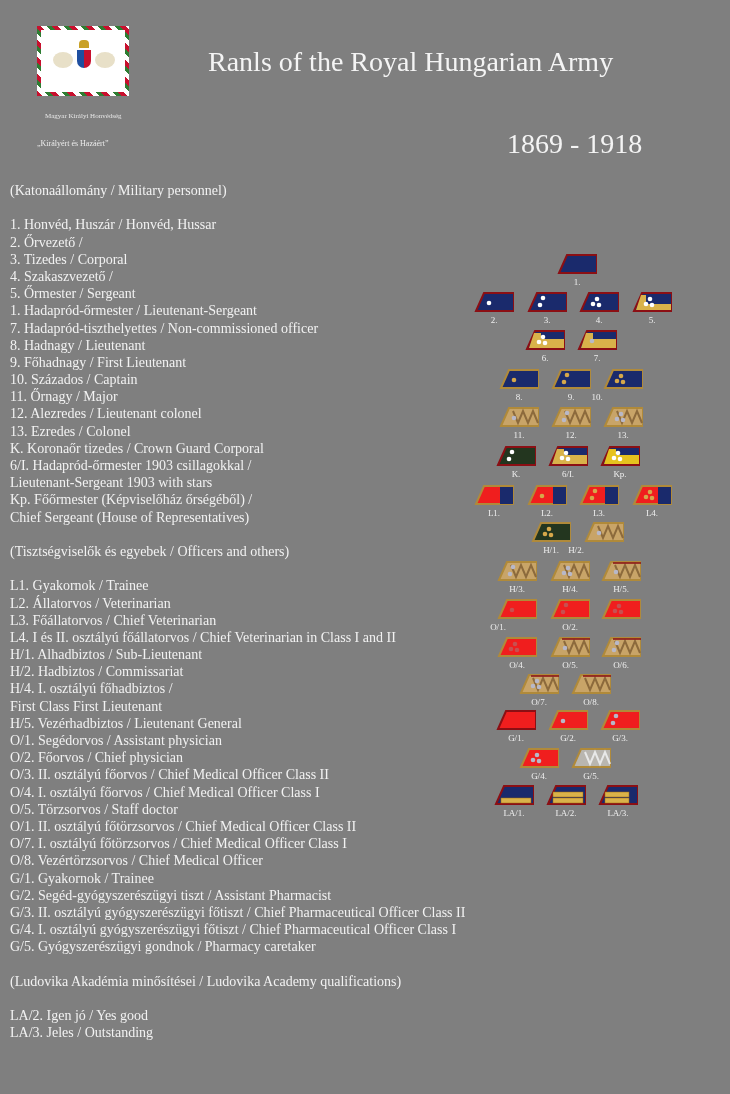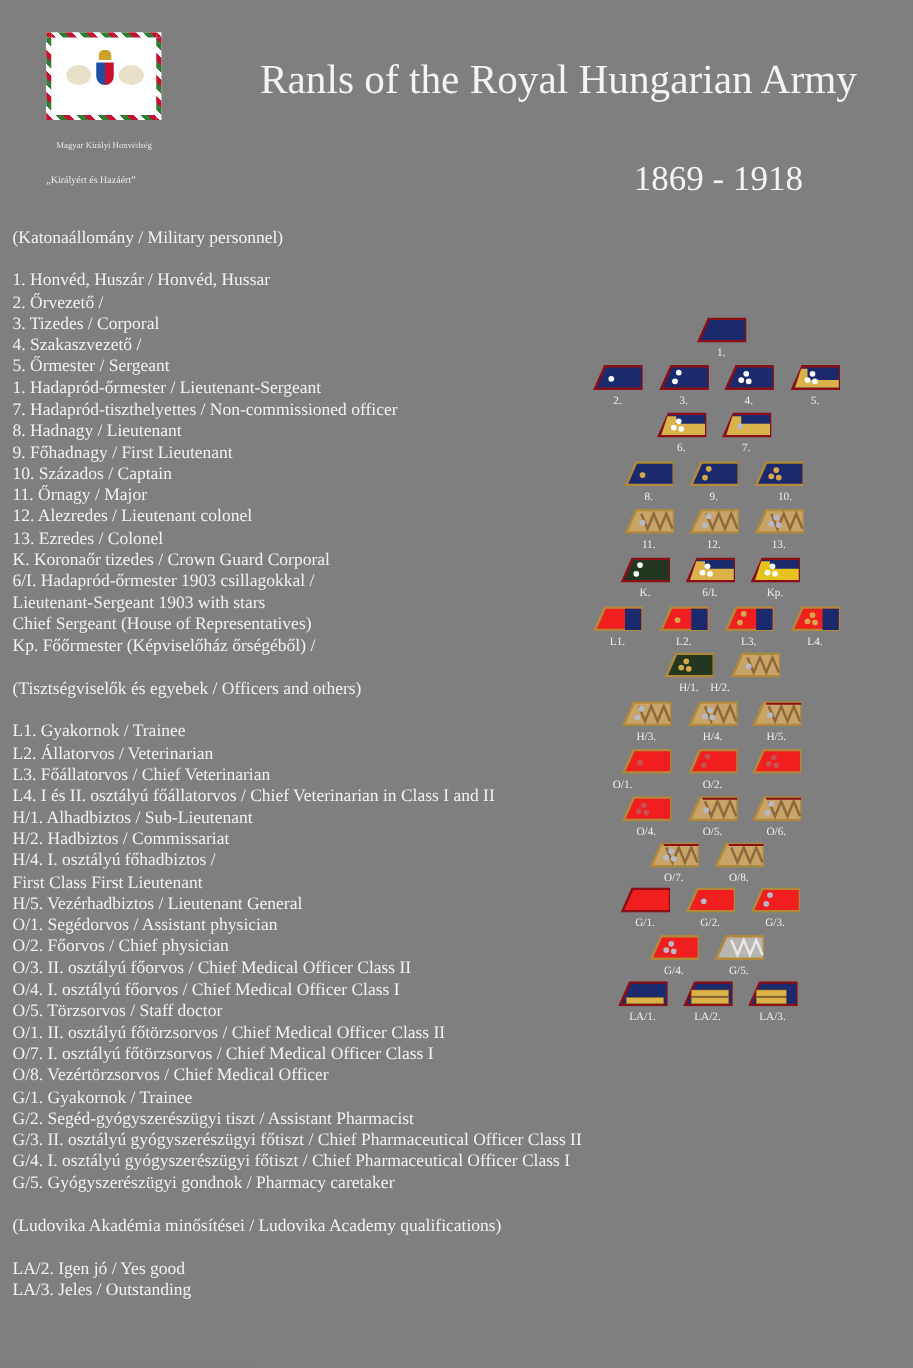--- a/index.html
+++ b/index.html
@@ -12,21 +12,21 @@
     background: #fff; box-sizing: border-box;
     border: 4px solid transparent;
     border-image: repeating-linear-gradient(45deg, #c8102e 0 4px, #ffffff 4px 8px, #2e7d32 8px 12px) 4;
   }
   .flag .crown { position: absolute; left: 38px; top: 10px; width: 10px; height: 8px; background: #c9a227; border-radius: 4px 4px 0 0; }
   .flag .shield { position: absolute; left: 36px; top: 20px; width: 14px; height: 18px; background: linear-gradient(90deg,#1f4fa0 50%, #c8102e 50%); border-radius: 0 0 7px 7px; }
   .flag .angel { position: absolute; top: 22px; width: 20px; height: 16px; background: #e8e0c8; border-radius: 50%; }
   .flag .angel.l { left: 12px; } .flag .angel.r { left: 54px; }
   .subtitle1 { position: absolute; left: 45px; top: 112px; font-size: 7px; color: #e6e6e6; }
   .motto { position: absolute; left: 37px; top: 139px; font-size: 8px; color: #ececec; }
-  .title { position: absolute; left: 208px; top: 46px; font-size: 33px; color: #f4f4f4; white-space: nowrap; }
+  .title { position: absolute; left: 208px; top: 46px; font-size: 28px; color: #f4f4f4; white-space: nowrap; }
   .years { position: absolute; left: 507px; top: 128px; font-size: 28px; color: #f4f4f4; }
   .lines { position: absolute; left: 10px; top: 182px; font-size: 14px; line-height: 17.2px; white-space: nowrap; }
   .lines div { height: 17.2px; }
   .patch { position: absolute; width: 40px; height: 20px; }
   .patch svg { display: block; }
   .plabel { position: absolute; font-size: 9px; color: #eeeeee; text-align: center; width: 40px; }
 </style>
 </head>
 <body>
 
@@ -53,22 +53,22 @@
     <div>7. Hadapród-tiszthelyettes / Non-commissioned officer</div>
     <div>8. Hadnagy / Lieutenant</div>
     <div>9. Főhadnagy / First Lieutenant</div>
     <div>10. Százados / Captain</div>
     <div>11. Őrnagy / Major</div>
     <div>12. Alezredes / Lieutenant colonel</div>
     <div>13. Ezredes / Colonel</div>
     <div>K. Koronaőr tizedes / Crown Guard Corporal</div>
     <div>6/I. Hadapród-őrmester 1903 csillagokkal /</div>
     <div>Lieutenant-Sergeant 1903 with stars</div>
+    <div>Kp. Főőrmester (Képviselőház őrségéből) /</div>
     <div>Chief Sergeant (House of Representatives)</div>
-    <div>Kp. Főőrmester (Képviselőház őrségéből) /</div>
     <div></div>
     <div>(Tisztségviselők és egyebek / Officers and others)</div>
     <div></div>
     <div>L1. Gyakornok / Trainee</div>
     <div>L2. Állatorvos / Veterinarian</div>
     <div>L3. Főállatorvos / Chief Veterinarian</div>
     <div>L4. I és II. osztályú főállatorvos / Chief Veterinarian in Class I and II</div>
     <div>H/1. Alhadbiztos / Sub-Lieutenant</div>
     <div>H/2. Hadbiztos / Commissariat</div>
     <div>H/4. I. osztályú főhadbiztos /</div>
@@ -168,21 +168,21 @@
     </div>
     <div class="plabel" style="left: 551px; top: 392px;">9.</div>
     <div class="patch" style="left: 603px; top: 369px;">
       <svg width="40" height="20" viewBox="0 0 40 20">
         <polygon points="2,19 10,1 40,1 40,19" fill="#1a2a6c" stroke="#b08a3a" stroke-width="2"></polygon>
         <circle cx="14" cy="12" r="2.3" fill="#d6a84a"></circle>
         <circle cx="18" cy="7" r="2.3" fill="#d6a84a"></circle>
         <circle cx="20" cy="13" r="2.3" fill="#d6a84a"></circle>
       </svg>
     </div>
-    <div class="plabel" style="left: 608px; top: 392px;">10.</div>
+    <div class="plabel" style="left: 577px; top: 392px;">10.</div>
     <div class="patch" style="left: 499px; top: 407px;">
       <svg width="40" height="20" viewBox="0 0 40 20">
         <polygon points="2,19 10,1 40,1 40,19" fill="#c8a468" stroke="#b08a3a" stroke-width="2"></polygon>
         <polyline points="14,4 19,16 24,4 29,16 34,4 39,16" fill="none" stroke="#8c6a3c" stroke-width="2"></polyline>
         <circle cx="15" cy="11" r="2.3" fill="#b8b8c8"></circle>
       </svg>
     </div>
     <div class="plabel" style="left: 499px; top: 430px;">11.</div>
     <div class="patch" style="left: 551px; top: 407px;">
       <svg width="40" height="20" viewBox="0 0 40 20">

